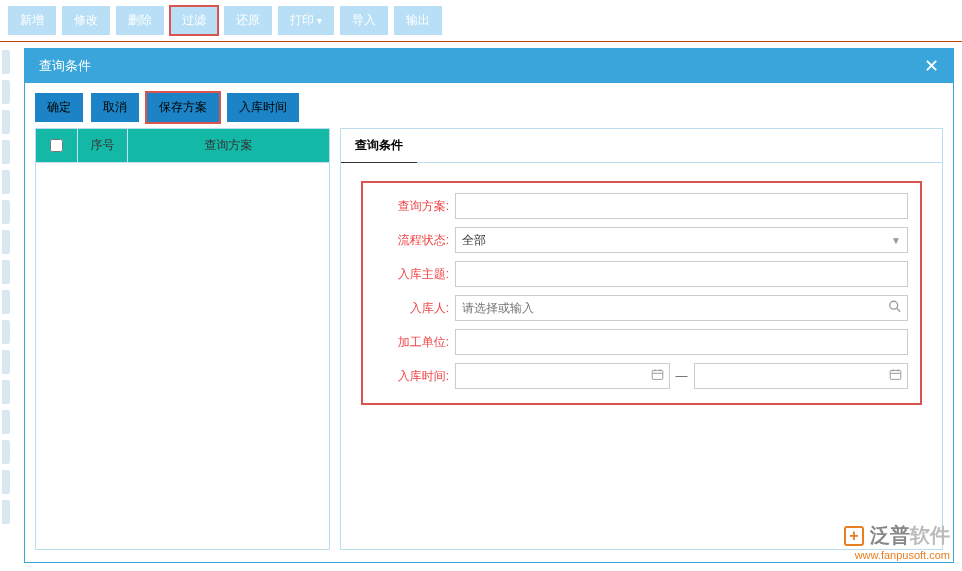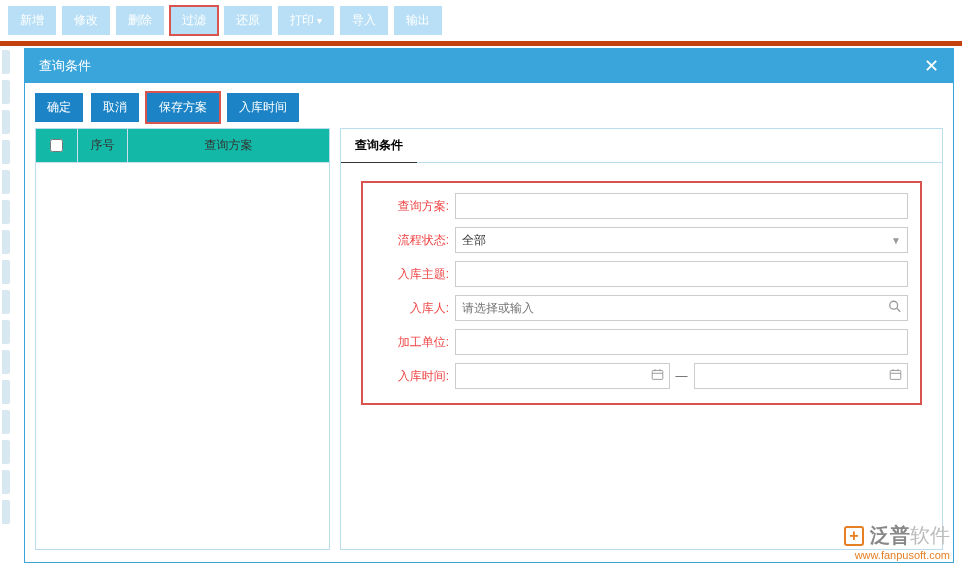--- a/index.html
+++ b/index.html
@@ -1,31 +1,31 @@
 <!DOCTYPE html>
 <html><head>
   <meta charset="utf-8">
   <style>
     * { box-sizing: border-box; margin: 0; padding: 0; }
     body { font-family: "Microsoft YaHei", Arial, sans-serif; font-size: 12px; background: #fff; color: #333; width: 962px; height: 571px; overflow: hidden; position: relative; }
     
-    .top-toolbar { padding: 6px 8px; display: flex; gap: 6px; border-bottom: 5px solid #c2410c; }
+    .top-toolbar { padding: 6px 8px; display: flex; gap: 6px; border-bottom: 1px solid #c2410c; }
     .top-btn { background: #b8dff5; color: #fff; border: none; padding: 6px 12px; font-size: 12px; cursor: pointer; font-family: inherit; }
     .top-btn.dropdown::after { content: '▾'; margin-left: 3px; font-size: 10px; }
     .top-btn.highlighted { outline: 2px solid #d9534f; outline-offset: -1px; }
     
     .left-stripes { position: absolute; left: 2px; top: 50px; width: 8px; }
     .stripe { height: 24px; background: #d8e8f0; margin-bottom: 6px; border-radius: 0 2px 2px 0; }
     
     .modal { position: absolute; top: 48px; left: 24px; right: 8px; bottom: 8px; border: 1px solid #3aa5db; background: #fff; display: flex; flex-direction: column; }
     .modal-header { background: #3aa5db; color: #fff; padding: 8px 14px; font-size: 13px; display: flex; justify-content: space-between; align-items: center; }
     .modal-close { cursor: pointer; font-size: 18px; line-height: 1; color: #fff; }
     
     .modal-toolbar { padding: 10px 10px 6px; display: flex; gap: 8px; }
-    .modal-btn { background: #1c84c6; color: #ffffff; border: none; padding: 6px 12px; font-size: 12px; cursor: pointer; font-family: inherit; }
+    .modal-btn { background: #1c84c6; color: #000000; border: none; padding: 6px 12px; font-size: 12px; cursor: pointer; font-family: inherit; }
     .modal-btn.highlighted { outline: 2px solid #d9534f; outline-offset: 0; }
     
     .modal-body { flex: 1; display: flex; padding: 0 10px 12px; gap: 10px; overflow: hidden; }
     
     .left-panel { width: 295px; border: 1px solid #bcddee; display: flex; flex-direction: column; }
     .left-grid-header { display: flex; border-bottom: 1px solid #ccddee; background: #14b8a6; }
     .hcell { padding: 8px 0; text-align: center; border-right: 1px solid #ccddee; color: #333; }
     .hcell.chk { width: 42px; display: flex; justify-content: center; align-items: center; }
     .hcell.seq { width: 50px; }
     .hcell.scheme { flex: 1; border-right: none; }
@@ -49,21 +49,21 @@
     .date-range { flex: 1; display: flex; align-items: center; gap: 4px; }
     .date-input { flex: 1; position: relative; }
     .date-input input { width: 100%; height: 26px; border: 1px solid #ccc; padding: 0 22px 0 6px; font-size: 12px; }
     .cal { position: absolute; right: 6px; top: 50%; transform: translateY(-50%); color: #999; pointer-events: none; }
     .dash { color: #666; padding: 0 2px; }
     
     .watermark { position: absolute; right: 12px; bottom: 10px; text-align: right; }
     .wm-main { display: flex; align-items: center; gap: 6px; font-size: 20px; justify-content: flex-end; }
     .wm-plus { width: 20px; height: 20px; border: 2px solid #e67e22; color: #e67e22; display: flex; align-items: center; justify-content: center; font-weight: bold; border-radius: 3px; font-size: 16px; }
     .wm-text1 { color: #888; font-weight: bold; text-align: right; }
-    .wm-text2 { color: #bbb; font-weight: normal; }
+    .wm-text2 { color: #bbb; font-weight: bold; }
     .wm-url { font-size: 11px; color: #e67e22; }
     
     input[type="checkbox"] { cursor: pointer; }
   </style>
 </head>
 <body>
 
 <div class="top-toolbar">
   <button class="top-btn">新增</button>
   <button class="top-btn">修改</button>

